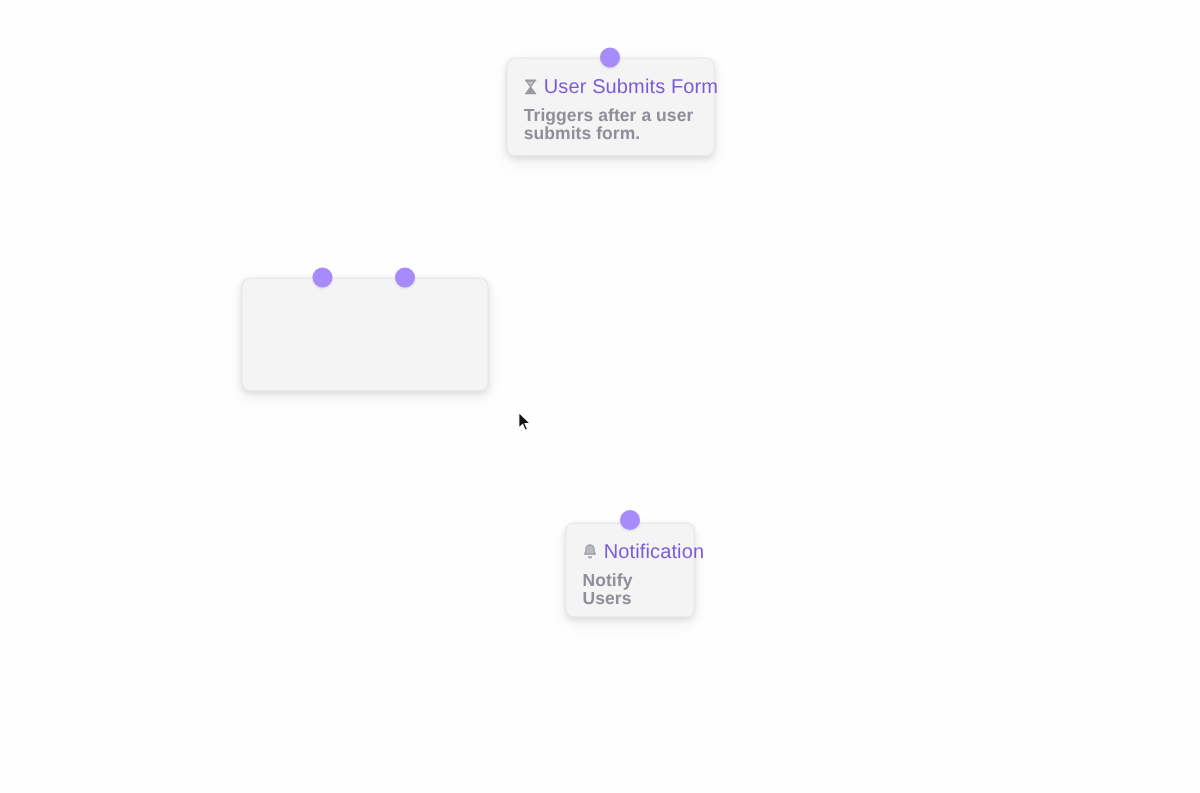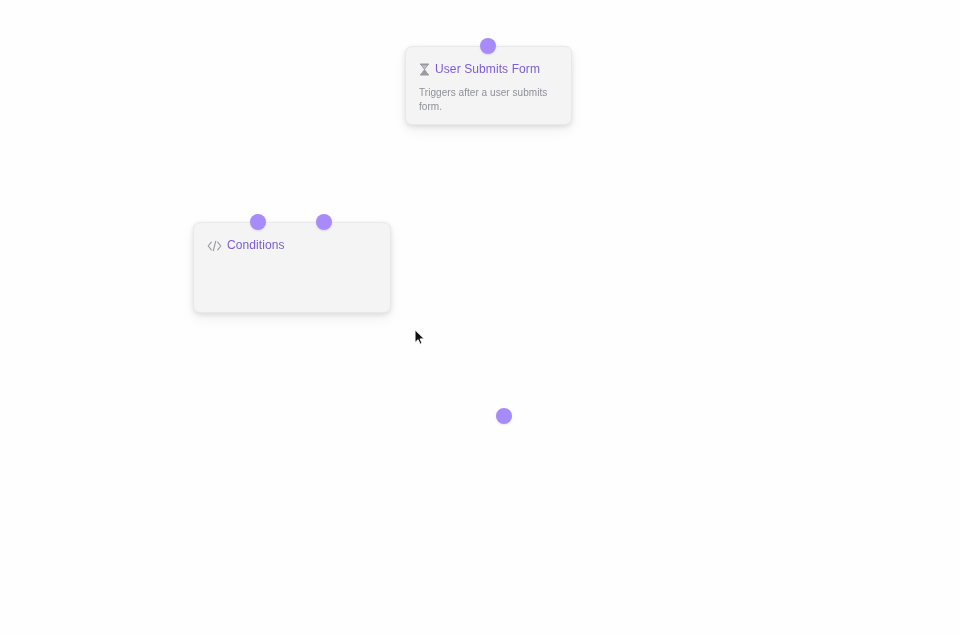--- a/index.html
+++ b/index.html
@@ -31,43 +31,43 @@
     border-radius: 7px;
     box-shadow: 0 2px 5px rgba(0,0,0,0.10), 0 6px 14px rgba(0,0,0,0.05);
     padding: 14px 13px 12px 13px;
   }
 
   .node-title {
     display: flex;
     align-items: center;
     gap: 5px;
     color: #7c5cd6;
-    font-size: 12px;
+    font-size: 16px;
     line-height: 17px;
     font-weight: 400;
     letter-spacing: 0.1px;
     white-space: nowrap;
   }
 
   .node-icon {
     display: inline-flex;
     align-items: center;
     justify-content: center;
     color: #9a9aa2;
     flex: 0 0 auto;
   }
 
   .node-icon svg { display: block; }
 
   .node-desc {
     margin-top: 8px;
     color: #8f8f99;
-    font-size: 10px;
+    font-size: 14px;
     line-height: 13.5px;
-    font-weight: 400;
+    font-weight: 700;
     letter-spacing: 0.05px;
   }
 
   .handle {
     position: absolute;
     width: 16px;
     height: 16px;
     border-radius: 50%;
     background: #a78bfa;
     box-shadow: 0 1px 2px rgba(0,0,0,0.10);
@@ -116,34 +116,37 @@
       </span>
       <span>User Submits Form</span>
     </div>
     <div class="node-desc">Triggers after a user submits form.</div>
   </div>
 
   <div class="handle" id="handle-condition-in"></div>
   <div class="handle" id="handle-condition-out"></div>
 
   <div class="node" id="node-condition">
-    <div class="node-title">
-      <span class="node-icon">
-        <svg width="15" height="12" viewBox="0 0 15 12" fill="none">
-          <path d="M4.3 2.2 L1.2 6 L4.3 9.8" stroke="#9a9aa2" stroke-width="1.15" stroke-linecap="round" stroke-linejoin="round"></path>
-          <path d="M10.7 2.2 L13.8 6 L10.7 9.8" stroke="#9a9aa2" stroke-width="1.15" stroke-linecap="round" stroke-linejoin="round"></path>
-          <path d="M8.7 1.4 L6.3 10.6" stroke="#9a9aa2" stroke-width="1.15" stroke-linecap="round"></path>
-        </svg>
-      </span>
-      <span>Conditions</span>
-    </div>
   </div>
 
   <div class="handle" id="handle-notify-in"></div>
 
+  <div class="node" id="node-notify">
+    <div class="node-title">
+      <span class="node-icon">
+        <svg width="12" height="13" viewBox="0 0 12 13" fill="none">
+          <path d="M6 1.1 C3.9 1.1 2.7 2.6 2.7 4.5 C2.7 7.2 1.6 8.3 1.6 8.3 L10.4 8.3 C10.4 8.3 9.3 7.2 9.3 4.5 C9.3 2.6 8.1 1.1 6 1.1 Z" fill="#b9b9c0" stroke="#9a9aa2" stroke-width="0.85" stroke-linejoin="round"></path>
+          <path d="M4.8 9.9 C4.8 10.7 5.3 11.3 6 11.3 C6.7 11.3 7.2 10.7 7.2 9.9" stroke="#9a9aa2" stroke-width="0.85" fill="#b9b9c0" stroke-linejoin="round"></path>
+          <rect x="5.55" y="0.1" width="0.9" height="1.3" rx="0.45" fill="#9a9aa2"></rect>
+        </svg>
+      </span>
+      <span>Notification</span>
+    </div>
+    <div class="node-desc">Notify Users</div>
+  </div>
 
   <div id="cursor">
     <svg width="12" height="18" viewBox="0 0 12 18">
       <path d="M1 0.8 L1 13.6 L4.1 10.7 L6.1 15.2 L8.1 14.3 L6.1 9.9 L10.3 9.9 Z" fill="#111111" stroke="#ffffff" stroke-width="1"></path>
     </svg>
   </div>
 
 </div>
 
 </body></html>

